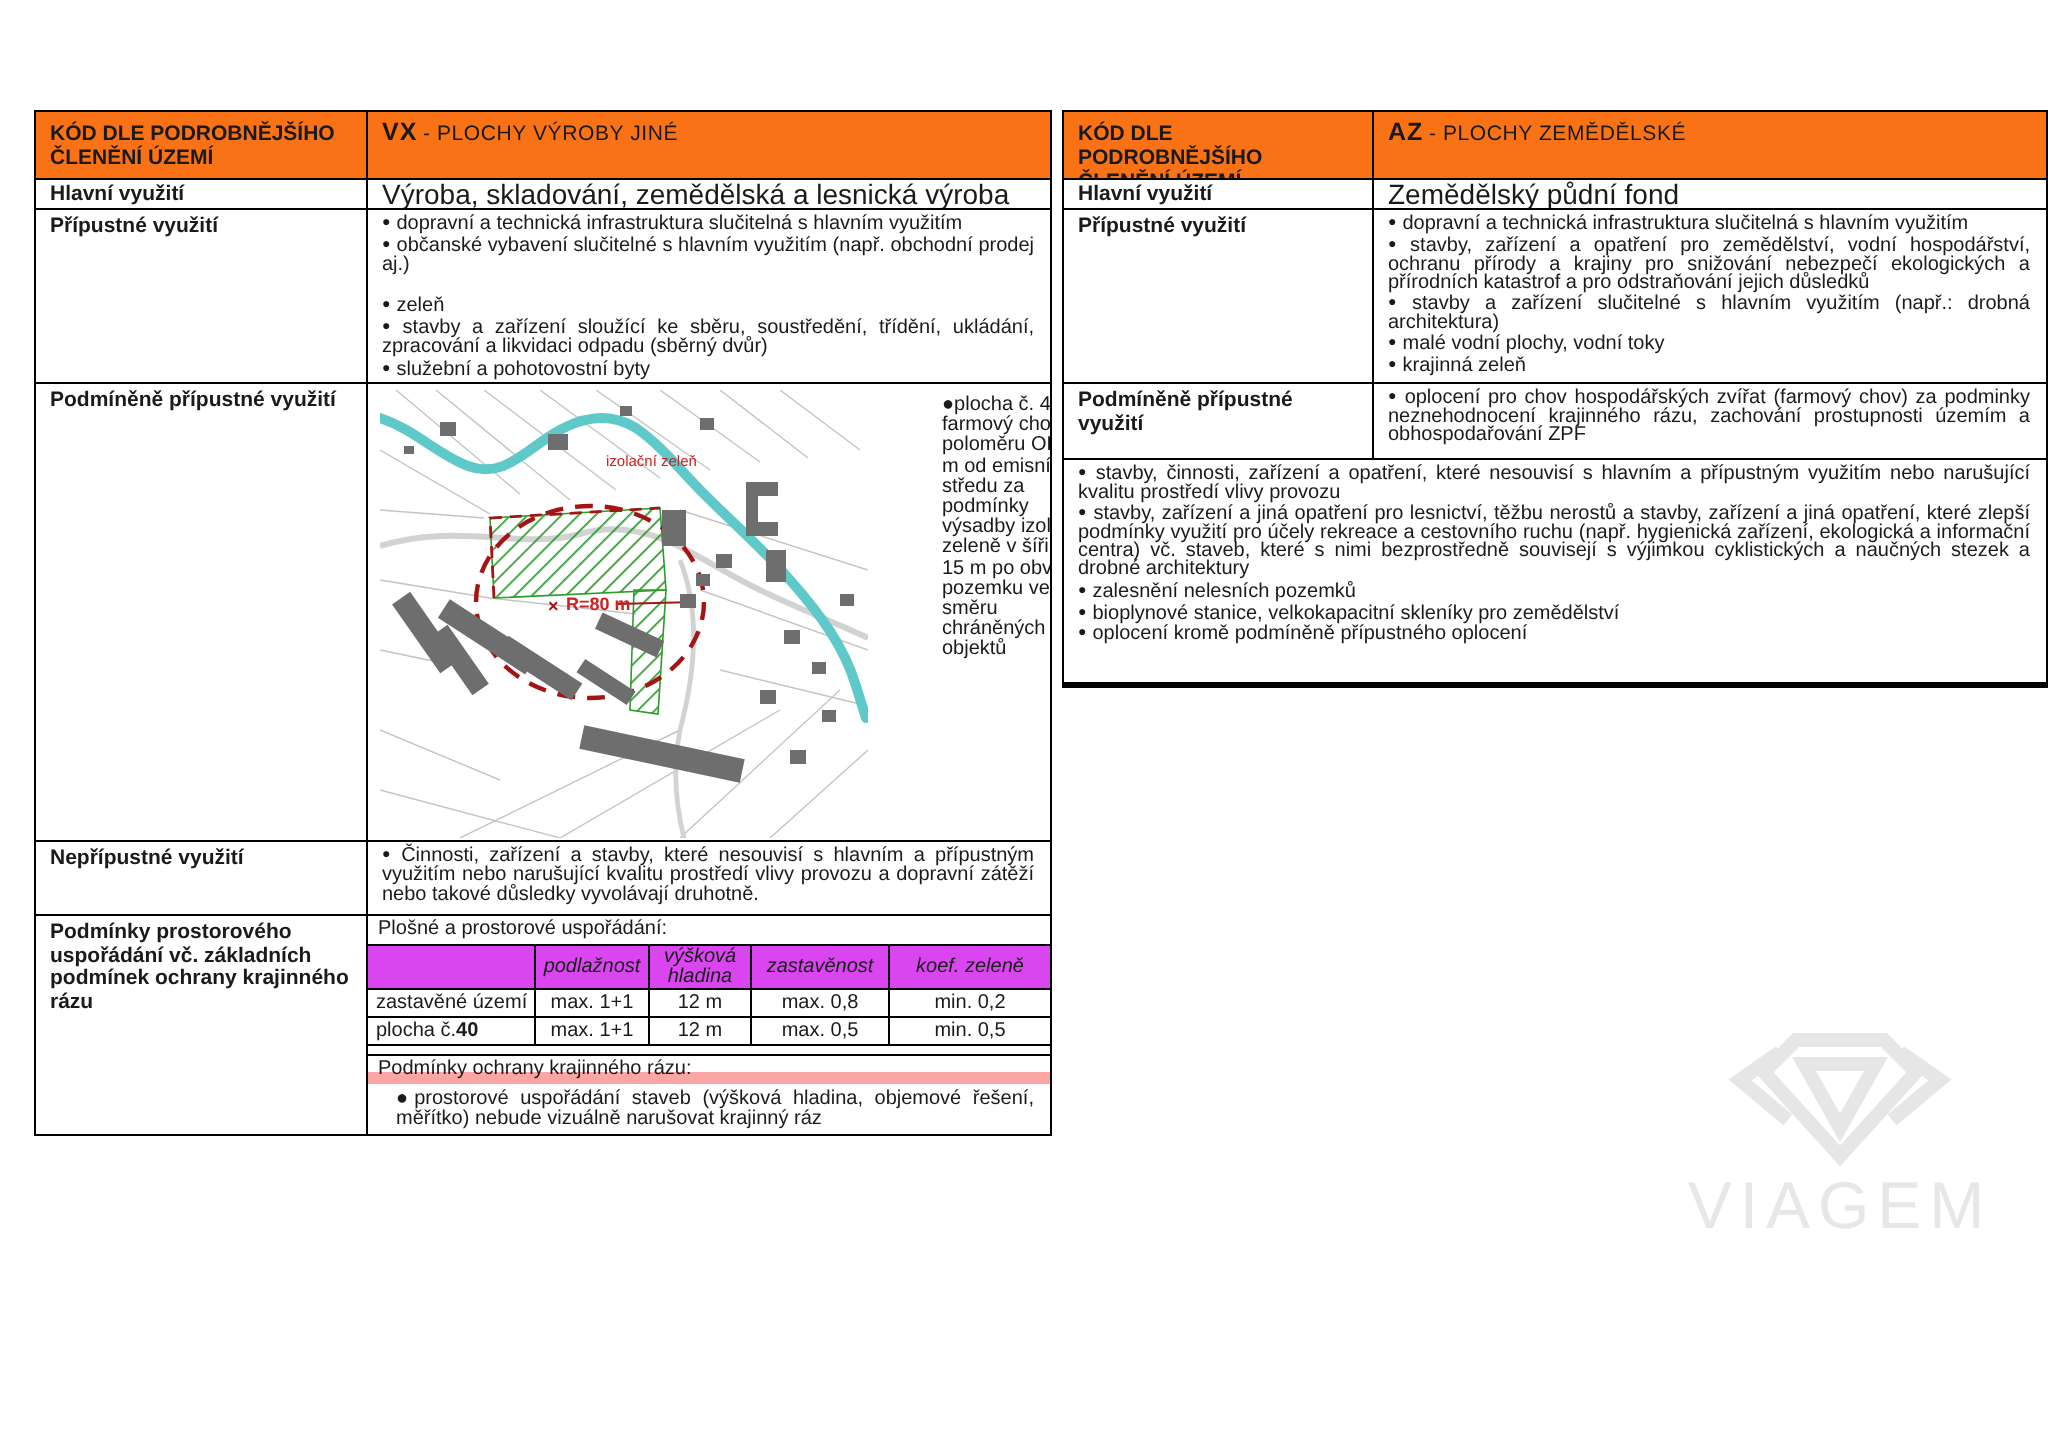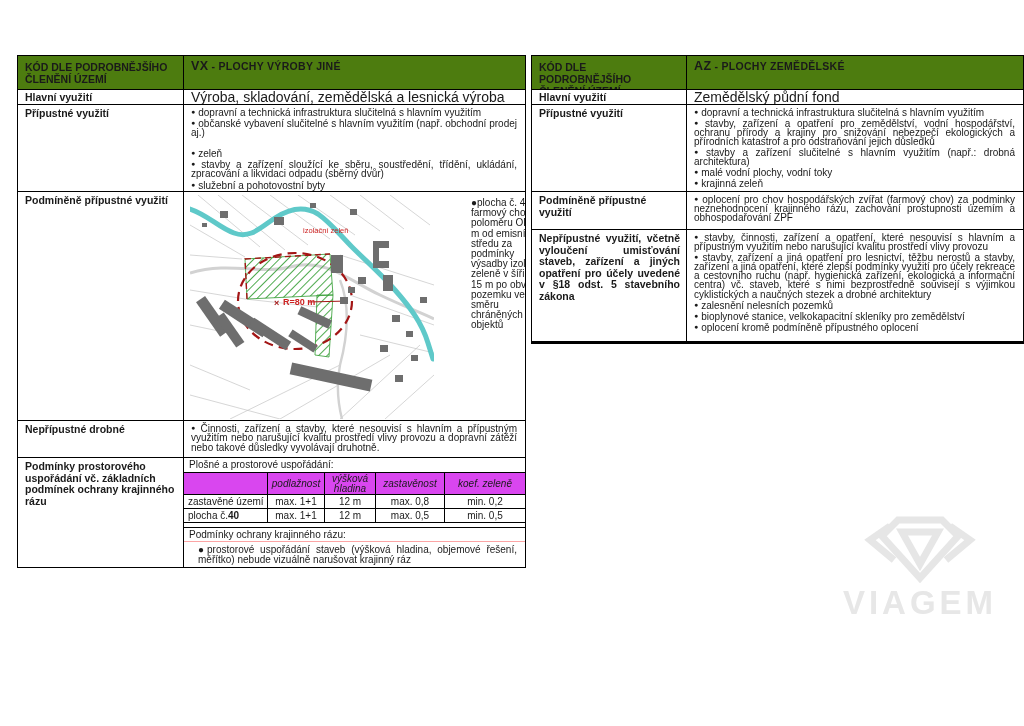--- a/index.html
+++ b/index.html
@@ -12,55 +12,55 @@
   #left-table{left:17px;top:55px;width:507px;}
   #right-table{left:531px;top:55px;width:491px;border-bottom:3px solid #000;}
   .row{display:flex;box-sizing:border-box;border-top:1px solid #000;overflow:hidden;}
   .row.first{border-top:none;}
   .c1{box-sizing:border-box;border-right:1px solid #000;padding:3px 6px 2px 7px;
       font-weight:bold;font-size:10.5px;line-height:11.5px;flex:0 0 auto;overflow:hidden;}
   #left-table .c1{width:166px;}
   #right-table .c1{width:155px;}
   .c2{box-sizing:border-box;flex:1 1 auto;padding:2px 8px 2px 7px;
       font-size:10px;line-height:9.8px;overflow:hidden;}
-  .hdr{background:#4d7c0f;}
+  .hdr{background:#f97316;}
   .hdr .c1{font-size:10.5px;line-height:12px;padding-top:5px;}
   .hdr .c2{padding-top:6px;}
   .code{font-weight:bold;font-size:12.5px;letter-spacing:.5px;}
-  .code-title{font-weight:bold;font-size:10.5px;letter-spacing:.3px;}
+  .code-title{font-weight:normal;font-size:10.5px;letter-spacing:.3px;}
   .plain{padding-top:2px;font-size:14px;line-height:11px;}
   .bullets .b{margin:0 0 1px 0;text-align:justify;}
   .b .bl{font-size:7px;vertical-align:1.5px;margin-right:3px;}
   .spacer{height:9px;}
   .tight .b{line-height:9.6px;margin-bottom:1px;}
   .rt-tight .b{line-height:9.3px;margin-bottom:1px;}
   
   .map-cell{position:relative;padding:0;}
   .map-note{position:absolute;left:255px;top:6px;width:82px;font-size:10px;
             line-height:10.2px;text-align:left;margin-left:32px;}
   .map-frame{position:absolute;left:6px;top:3px;}
   
   .pods-c2{padding:0;display:flex;flex-direction:column;}
   .bar{box-sizing:border-box;font-size:10px;line-height:12px;padding:1px 0 0 5px;}
   .bar1{height:15px;border-bottom:1px solid #000;}
-  .bar2{height:15px;border-top:1px solid #000;border-bottom:1px solid #fca5a5;}
+  .bar2{height:15px;border-top:1px solid #000;border-bottom:6px solid #fca5a5;}
   .gap{height:4px;}
   .igrid{display:grid;grid-template-columns:84px 57px 51px 69px 1fr;}
   .ig{box-sizing:border-box;border-right:1px solid #000;border-bottom:1px solid #000;
       font-size:10px;display:flex;align-items:center;justify-content:center;
       text-align:center;overflow:hidden;}
   .ig.lastcol{border-right:none;}
   .ig.h{background:#d946ef;font-style:italic;height:22px;line-height:10px;}
   .ig.d{height:14px;}
   .ig.lbl{justify-content:flex-start;padding-left:4px;text-align:center;}
   .ochrana{flex:1;padding:3px 8px 0 14px;font-size:10px;line-height:9.8px;text-align:justify;}
   
   #watermark{position:absolute;left:820px;top:512px;width:200px;height:130px;}
   #wm-text{position:absolute;left:0;top:72px;width:200px;text-align:center;
-           font-size:33px;font-weight:bold;letter-spacing:4px;color:#e7e7e7;}
+           font-size:33px;font-weight:normal;letter-spacing:4px;color:#e7e7e7;}
   
 </style>
 </head>
 <body>
 
 <div class="tbl" id="left-table">
 
   <div class="row first hdr" style="height:33px;">
     <div class="c1">KÓD DLE PODROBNĚJŠÍHO ČLENĚNÍ ÚZEMÍ</div>
     <div class="c2">
@@ -169,21 +169,21 @@
         </g>
       </svg>
 
       <div class="map-note">
         <span class="bl">●</span><span>plocha č. 40: farmový chov do poloměru OHP 80 m od emisního středu za podmínky výsadby izolační zeleně v šíři min. 15 m po obvodu pozemku ve směru chráněných objektů</span>
       </div>
     </div>
   </div>
 
   <div class="row" style="height:37px;">
-    <div class="c1">Nepřípustné drobné</div>
+    <div class="c1">Nepřípustné využití</div>
     <div class="c2 bullets tight">
       <div class="b"><span class="bl">●</span><span>Činnosti, zařízení a stavby, které nesouvisí s hlavním a přípustným využitím nebo narušující kvalitu prostředí vlivy provozu a dopravní zátěží nebo takové důsledky vyvolávají druhotně.</span></div>
     </div>
   </div>
 
   <div class="row" style="height:110px;">
     <div class="c1">Podmínky prostorového uspořádání vč. základních podmínek ochrany krajinného rázu</div>
     <div class="c2 pods-c2">
       <div class="bar bar1">Plošné a prostorové uspořádání:</div>
 
@@ -246,21 +246,20 @@
   </div>
 
   <div class="row" style="height:38px;">
     <div class="c1">Podmíněně přípustné využití</div>
     <div class="c2 bullets rt-tight">
       <div class="b"><span class="bl">●</span><span>oplocení pro chov hospodářských zvířat (farmový chov) za podminky neznehodnocení krajinného rázu, zachování prostupnosti územím a obhospodařování ZPF</span></div>
     </div>
   </div>
 
   <div class="row" style="height:112px;">
-    <div class="c1" style="text-align:justify;">Nepřípustné využití, včetně vyloučení umisťování staveb, zařízení a jiných opatření pro účely uvedené v §18 odst. 5 stavebního zákona</div>
     <div class="c2 bullets rt-tight">
       <div class="b"><span class="bl">●</span><span>stavby, činnosti, zařízení a opatření, které nesouvisí s hlavním a přípustným využitím nebo narušující kvalitu prostředí vlivy provozu</span></div>
       <div class="b"><span class="bl">●</span><span>stavby, zařízení a jiná opatření pro lesnictví, těžbu nerostů a stavby, zařízení a jiná opatření, které zlepší podmínky využití pro účely rekreace a cestovního ruchu (např. hygienická zařízení, ekologická a informační centra) vč. staveb, které s nimi bezprostředně souvisejí s výjimkou cyklistických a naučných stezek a drobné architektury</span></div>
       <div class="b"><span class="bl">●</span><span>zalesnění nelesních pozemků</span></div>
       <div class="b"><span class="bl">●</span><span>bioplynové stanice, velkokapacitní skleníky pro zemědělství</span></div>
       <div class="b"><span class="bl">●</span><span>oplocení kromě podmíněně přípustného oplocení</span></div>
     </div>
   </div>
 </div>
 

